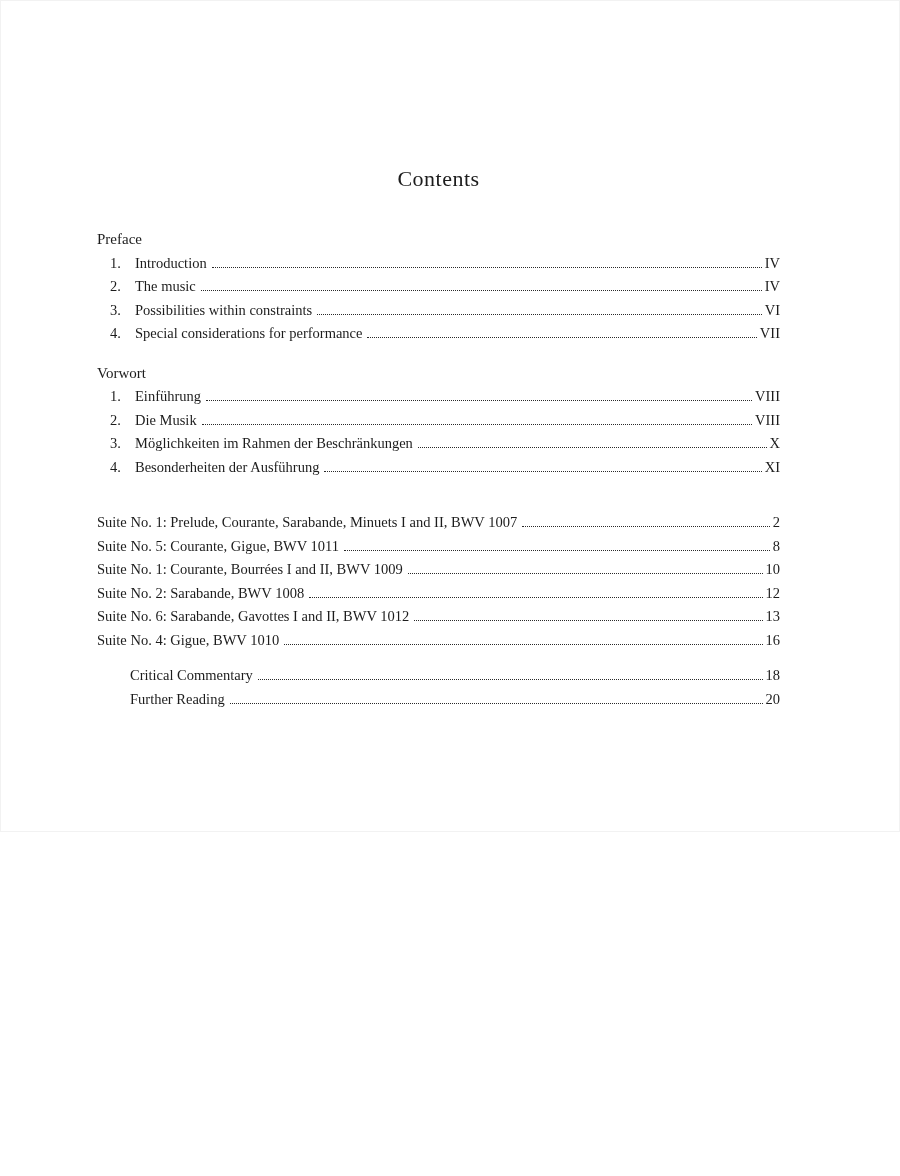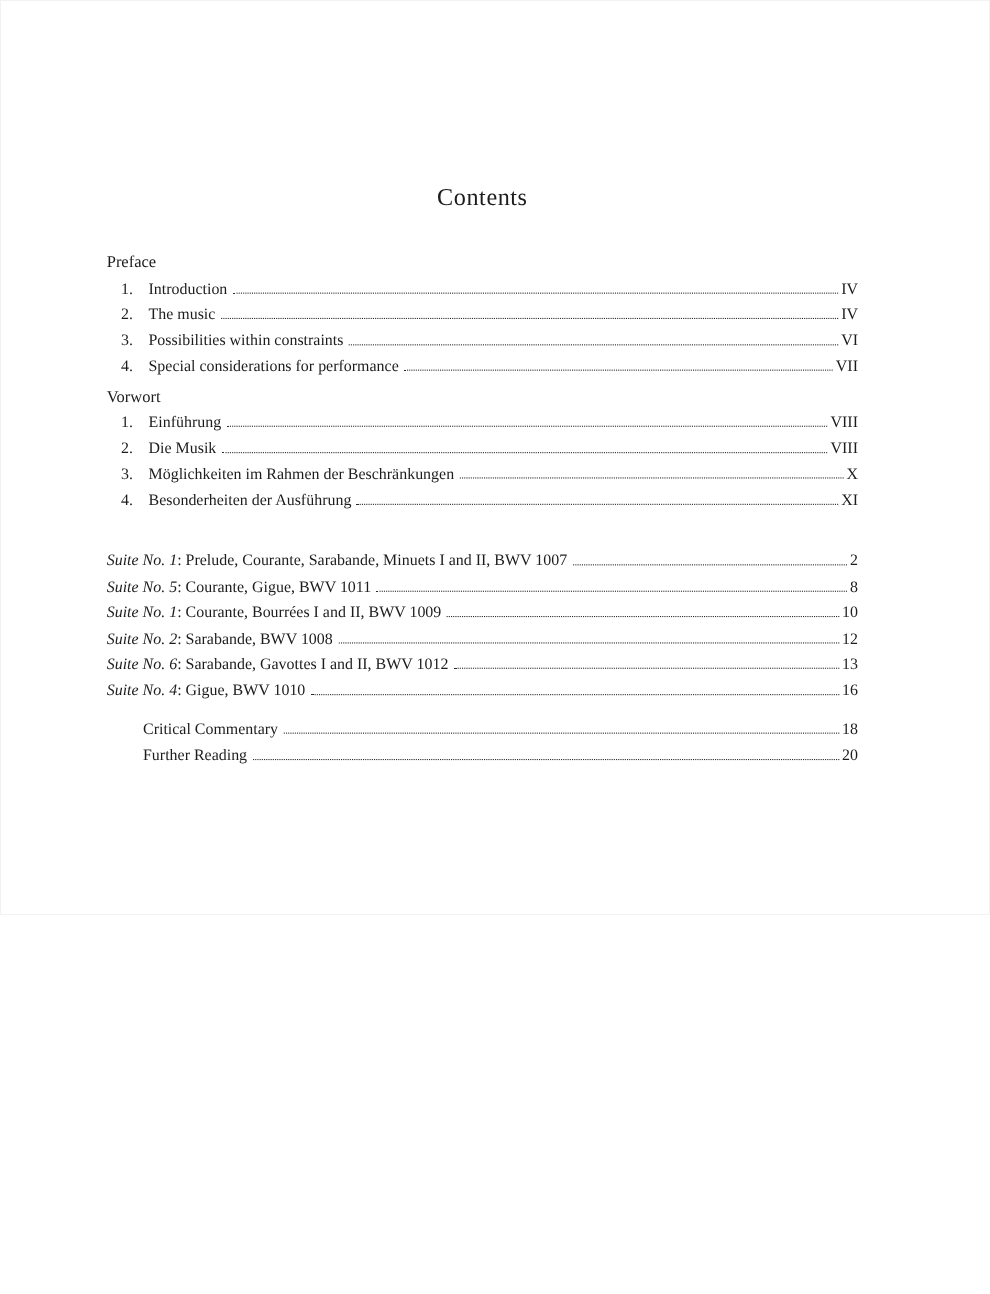--- a/index.html
+++ b/index.html
@@ -51,34 +51,33 @@
     padding-left: 13px;
   }
   .num {
     flex: none;
     width: 25px;
   }
   .label {
     flex: none;
   }
   .italic {
-    font-style: italic;
     margin-top: 43px;
   }
   .leader {
     flex: 1 1 auto;
     min-width: 18px;
     border-bottom: 1.5px dotted #2a2a2a;
     margin: 0 3px 0 5px;
   }
   .pagenum {
     flex: none;
   }
   .sec-vorwort {
-    margin-top: 4px;
+    margin-top: 16px;
   }
   .sec-suites {
     margin-top: 32px;
   }
   .sec-back {
     margin-top: 12px;
     margin-left: 33px;
   }
 </style>
 </head>

